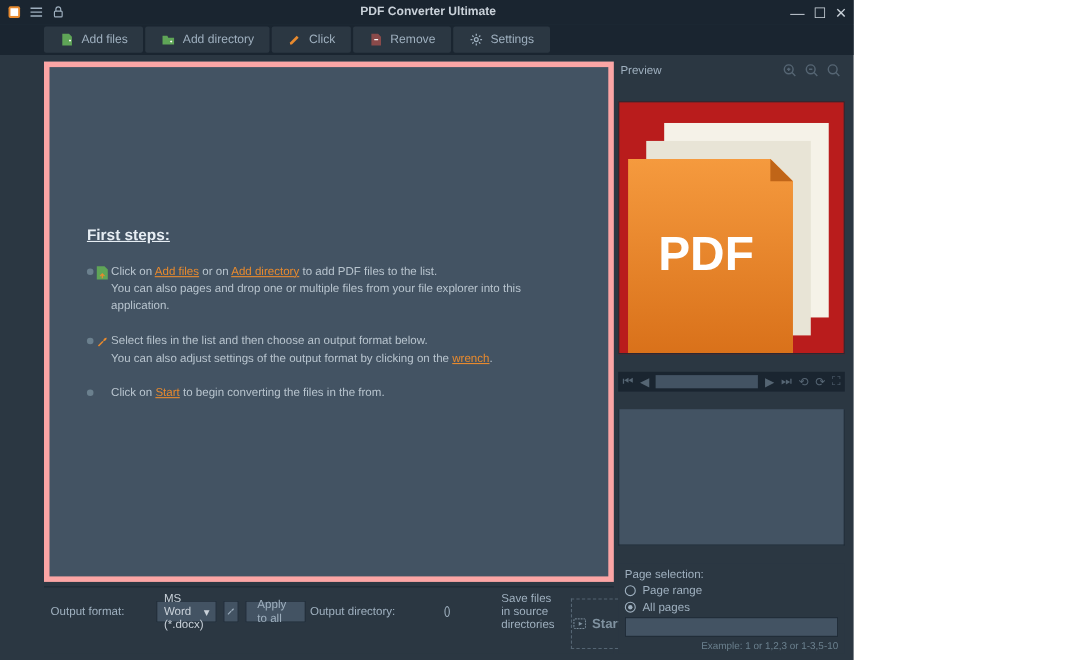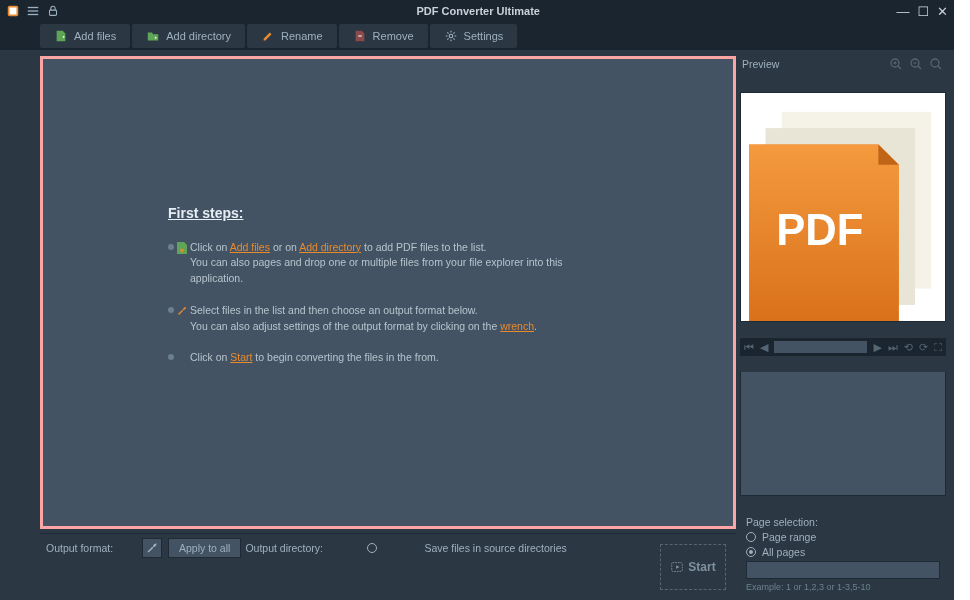--- a/index.html
+++ b/index.html
@@ -1,30 +1,30 @@
 <!DOCTYPE html>
 <html><head>
 <meta charset="utf-8">
 <style>
 * { margin: 0; padding: 0; box-sizing: border-box; font-family: "Segoe UI", Tahoma, sans-serif; }
 body { background: #fff; width: 970px; height: 600px; overflow: hidden; }
-.window { width: 954px; height: 600px; background: #2b3742; margin: 0; display: flex; flex-direction: column; }
+.window { width: 776px; height: 600px; background: #2b3742; margin: 0; display: flex; flex-direction: column; }
 
 .titlebar { height: 22px; background: #1a2530; display: flex; align-items: center; padding: 0 6px; color: #c9d1d9; font-size: 11px; }
 .titlebar .left { display: flex; align-items: center; gap: 6px; }
 .titlebar .title { flex: 1; text-align: center; font-weight: 600; }
 .titlebar .wincontrols { display: flex; gap: 8px; font-size: 13px; }
 .tb-icon { width: 14px; height: 14px; display: inline-flex; align-items: center; justify-content: center; color: #9fb0bf; }
 
 .toolbar { height: 28px; background: #1a2530; display: flex; padding: 2px 40px; gap: 2px; }
 .toolbar .btn { display: flex; align-items: center; gap: 6px; padding: 0 14px; height: 24px; background: #2b3742; color: #9fb0bf; font-size: 11px; border-radius: 2px; cursor: pointer; }
 .toolbar .btn .icon { width: 14px; height: 14px; display: inline-flex; }
 
 .body { flex: 1; display: flex; gap: 4px; padding: 6px 8px 6px 40px; min-height: 0; }
-.listpanel { flex: 1; background: #435363; border: 3px solid #fca5a5; display: flex; flex-direction: column; }
+.listpanel { flex: 1; background: #435363; border: 5px solid #fca5a5; display: flex; flex-direction: column; }
 .listcontent { flex: 1; display: flex; align-items: center; justify-content: center; color: #c9d1d9; padding: 20px; }
 .firststeps { max-width: 440px; font-size: 10.5px; line-height: 1.5; }
 .firststeps h3 { font-size: 14px; color: #e6edf3; font-weight: 700; text-decoration: underline; margin-bottom: 16px; }
 .step { display: flex; margin-bottom: 16px; align-items: flex-start; }
 .step .bullet { width: 6px; height: 6px; border-radius: 50%; background: #6b808e; margin-top: 4px; flex-shrink: 0; }
 .step .stepicon { width: 16px; height: 16px; flex-shrink: 0; display: inline-flex; }
 .step .txt { color: #b8c4ce; }
 .step .txt a { color: #e88a2e; text-decoration: underline; cursor: pointer; }
 
 .bottombar { background: #2b3742; border-top: 1px solid #1e2a35; padding: 4px 6px; display: flex; gap: 10px; align-items: flex-start; color: #9fb0bf; font-size: 10.5px; }
@@ -38,30 +38,30 @@
 .radio.selected::after { content: ""; width: 4px; height: 4px; background: #9fb0bf; border-radius: 50%; }
 .textinput { flex: 1; background: #435363; color: #c9d1d9; border: 1px solid #1e2a35; height: 20px; padding: 0 6px; font-size: 10.5px; max-width: 480px; }
 .subrow { padding-left: 28px; gap: 47px; }
 
 .startbtn { width: 66px; height: 46px; background: #2b3742; border: 1px dashed #556573; display: flex; align-items: center; justify-content: center; gap: 4px; color: #7f919f; font-size: 12px; font-weight: 600; cursor: pointer; margin-top: 6px; margin-right: 4px; }
 
 .preview { width: 206px; display: flex; flex-direction: column; gap: 16px; }
 .previewhead { display: flex; align-items: center; justify-content: space-between; font-size: 10.5px; color: #9fb0bf; padding: 0 2px 4px; }
 .previewhead .zoomicons { display: flex; gap: 4px; }
 .zoomicons span { width: 16px; height: 16px; display: inline-flex; align-items: center; justify-content: center; color: #556573; cursor: pointer; }
-.previewimg { height: 230px; background: #ffffff; border: 1px solid #1e2a35; display: flex; align-items: center; justify-content: flex-start; }
+.previewimg { height: 230px; background: #b91c1c; border: 1px solid #1e2a35; display: flex; align-items: center; justify-content: flex-start; }
 .previewnav { height: 18px; background: #1a2530; display: flex; align-items: center; justify-content: space-between; padding: 0 4px; color: #556573; font-size: 11px; }
 .previewnav .grp { display: flex; gap: 6px; }
 .previewnav span { cursor: pointer; }
 .previewfill { flex: 1; background: #435363; border: 1px solid #1e2a35; border-top: none; }
 
 .pagesel { background: #2b3742; padding: 4px 6px 2px; color: #9fb0bf; font-size: 10.5px; display: flex; flex-direction: column; gap: 3px; }
 .pagesel .radiorow { display: flex; align-items: center; gap: 6px; }
 .pagesel input[type=text] { width: 100%; background: #435363; border: 1px solid #1e2a35; height: 18px; padding: 0 4px; color: #c9d1d9; font-size: 10px; }
-.example { font-size: 9px; color: #6b808e; }
+.example { font-size: 9px; color: #6b808e; text-align: right; }
 
 svg { width: 100%; height: 100%; }
 </style>
 </head>
 <body>
 
 <div class="window">
 
   <div class="titlebar">
     <div class="left">
@@ -111,21 +111,21 @@
           </svg>
         </span>
       <span>Add directory</span>
     </div>
     <div class="btn">
       <span class="icon">
           <svg viewBox="0 0 16 16">
             <path d="M3 11l7-7 2 2-7 7H3v-2z" fill="#e88a2e"></path>
           </svg>
         </span>
-      <span>Rename</span>
+      <span>Click</span>
     </div>
     <div class="btn">
       <span class="icon">
           <svg viewBox="0 0 16 16">
             <path d="M3 2h7l3 3v9H3z" fill="#8a4a4a"></path>
             <line x1="6" y1="8" x2="10" y2="8" stroke="#fff" stroke-width="1.2"></line>
           </svg>
         </span>
       <span>Remove</span>
     </div>
@@ -186,20 +186,24 @@
               </div>
             </div>
           </div>
         </div>
       </div>
 
       <div class="bottombar">
         <div class="bform">
           <div class="row">
             <span class="label">Output format:</span>
+            <div class="select">
+              <span>MS Word (*.docx)</span>
+              <span>▾</span>
+            </div>
             <span class="smallbtn">
                 <svg viewBox="0 0 16 16" width="12" height="12" fill="#9fb0bf">
                   <path d="M12 4a3 3 0 01-4 3L4 11l1 1 4-4a3 3 0 013-4z"></path>
                 </svg>
               </span>
             <span class="applyall">Apply to all</span>
           </div>
           <div class="row">
             <span class="label">Output directory:</span>
           </div>

